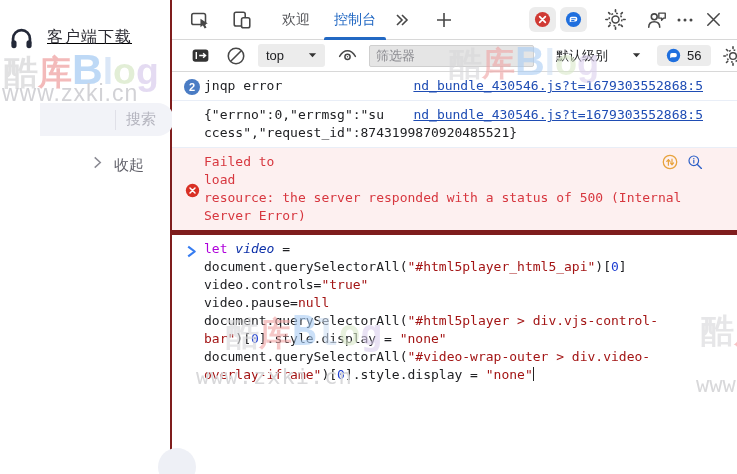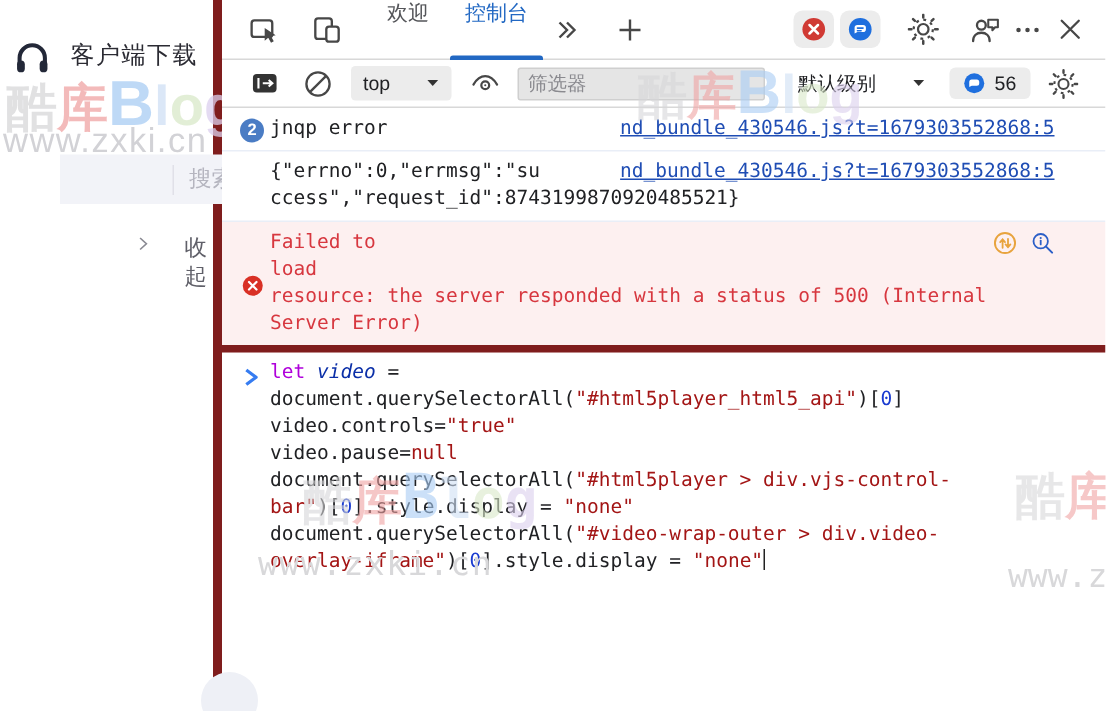--- a/index.html
+++ b/index.html
@@ -1,54 +1,54 @@
 <!DOCTYPE html>
 <html style="--accent: #2268c3; --link: #1f4db4; --error-text: #d7373f; --error-bg: #fdf0f0; --error-icon: #d93025; --badge-blue: #4a7cc4; --chat-blue: #1f6fde; --icon-gray: #474747;"><head>
 <meta charset="utf-8">
 <style>
   * { margin:0; padding:0; box-sizing:border-box; }
   html,body { width:737px; height:474px; overflow:hidden; background:#fff;
               font-family:"Liberation Sans", sans-serif; }
   .app { display:flex; width:737px; height:474px; }
 
   
-  .sidebar { width:148px; flex:none; position:relative; background:#fff;
-             border-right:6px solid #7f1d1d; }
+  .sidebar { width:172px; flex:none; position:relative; background:#fff;
+             border-right:2px solid #7f1d1d;text-decoration:underline; }
   .sb-header { display:flex; align-items:center; gap:12px; padding:24px 0 0 8px; }
   .sb-title { font-size:16px; color:#2b2b33; font-weight:500; letter-spacing:1px; }
   .wm-logo { position:absolute; left:4px; top:46px; white-space:nowrap; opacity:.75;
              font-weight:bold; pointer-events:none; }
   .wm-logo .cl { display:inline; }
   .wm-url { position:absolute; left:2px; top:80px; font-size:23px; color:#d2d2d6;
             letter-spacing:1px; pointer-events:none; }
   .search-pill { position:absolute; left:0; top:103px; width:134px; height:33px;
                  background:#f2f3f8; border-radius:0 18px 18px 0;
                  display:flex; align-items:center; justify-content:flex-end;margin-left:40px; }
   .search-div { width:1px; height:20px; background:#e0e0e8; margin-right:10px; }
   .search-label { font-size:15px; color:#b5b5bf; margin-right:18px; }
-  .collapse { position:absolute; left:92px; top:156px; display:flex; align-items:flex-start; gap:24px; }
+  .collapse { position:absolute; left:92px; top:156px; display:flex; align-items:flex-start; gap:11px; }
   .collapse span { font-size:15px; color:#606069; }
 
   
   .tok-wmA { color:#d7d7d9; font-size:1em; }
   .tok-wmB { color:#f0a3a3; font-size:1em; }
   .tok-wmC { color:#a9cdf4; font-size:1.25em; }
   .tok-wmD { color:#cfe0f5; font-size:1.1em; }
   .tok-wmE { color:#d9e9c9; font-size:1.1em; }
   .tok-wmF { color:#dcd0ee; font-size:1.1em; }
   .wm-logo { font-size:34px; }
 
   
   .devtools { flex:1; position:relative; background:#fff; display:flex; flex-direction:column; }
 
   .tabbar { height:40px; flex:none; display:flex; align-items:center;
             border-bottom:1px solid #d8d8d8; padding:0 10px 0 14px; }
   .iconbtn { background:none; border:none; display:flex; align-items:center; justify-content:center;
              width:28px; height:28px; cursor:pointer; flex:none; }
-  .tab { position:relative; height:40px; display:flex; align-items:flex-start; padding:0 12px;
+  .tab { position:relative; height:40px; display:flex; align-items:center; padding:0 12px;
          font-size:14px; color:#55565a; cursor:pointer; flex:none; }
   .tab.active { color:var(--accent); }
   .tab.active .tab-underline { position:absolute; left:2px; right:2px; bottom:0; height:3px;
          background:var(--accent); border-radius:2px 2px 0 0; }
   .tab-welcome { margin-left:14px; }
   .badge-group { margin-left:auto; display:flex; gap:4px; margin-right:14px; }
   .badgebtn { width:27px; height:25px; border:none; background:#ececec; border-radius:6px;
               display:flex; align-items:center; justify-content:center; cursor:pointer; }
   .tb-gap { margin-left:14px; }
 

